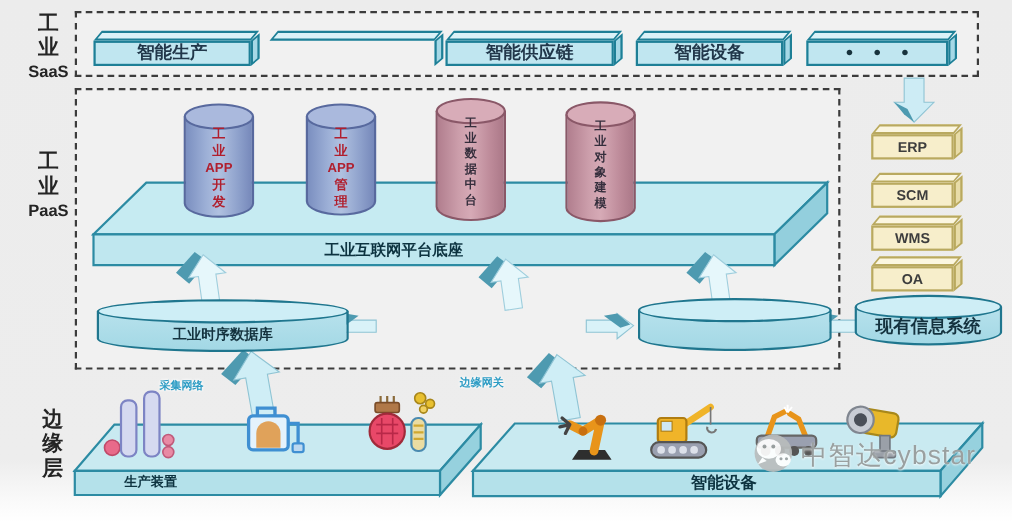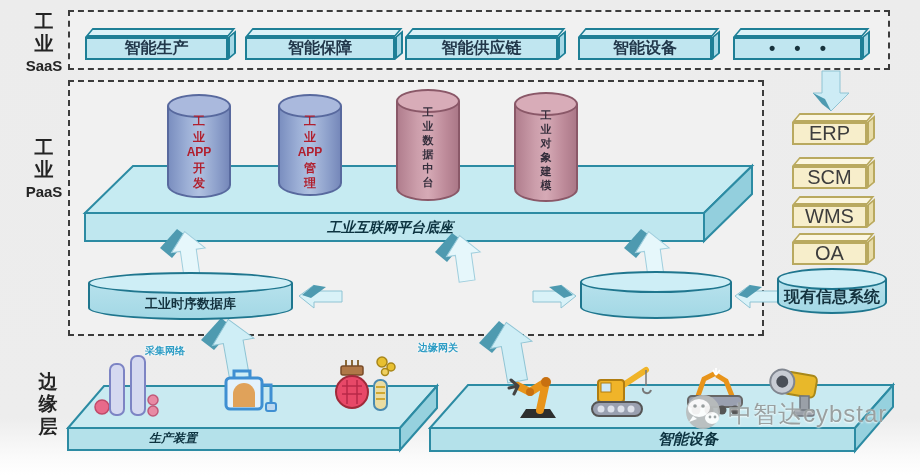--- a/index.html
+++ b/index.html
@@ -20,48 +20,48 @@
   .box3d .face{position:absolute;left:0;top:9px;width:100%;height:23px;box-sizing:border-box;
     display:flex;align-items:center;justify-content:center;font-size:16px;font-weight:bold;color:#21374a;}
   .box3d .topf{position:absolute;left:0;top:0;width:100%;height:9px;box-sizing:border-box;
     transform:skewX(-40deg);transform-origin:0 100%;}
   .box3d .sidef{position:absolute;left:100%;top:9px;width:8px;height:23px;box-sizing:border-box;
     transform:skewY(-40deg);transform-origin:0 0;}
   .cyanbox .face{background:#c0e6f0;border:2px solid #1e7f96;}
   .cyanbox .topf{background:#dbf2f8;border:2px solid #1e7f96;}
   .cyanbox .sidef{background:#a5d8e6;border:2px solid #1e7f96;}
   .dotsbox .face{font-size:18px;letter-spacing:7px;padding-left:7px;color:#17323c;}
-  .yellowbox .face{background:#f7eecb;border:2px solid #b9a95f;color:#3d3d3d;font-weight:normal;font-size:20px;}
+  .yellowbox .face{background:#f7eecb;border:2px solid #b9a95f;color:#3d3d3d;font-weight:bold;font-size:13px;}
   .yellowbox .topf{background:#fbf6e0;border:2px solid #b9a95f;}
   .yellowbox .sidef{background:#e8dca8;border:2px solid #b9a95f;}
   
   .cylv{position:absolute;width:64px;z-index:5;}
   .cylv .body{position:absolute;left:0;top:12px;width:100%;bottom:0;box-sizing:border-box;
     border-radius:0 0 32px 32px / 0 0 13px 13px;}
   .cylv .cap{position:absolute;left:0;top:0;width:100%;height:24px;border-radius:50%;box-sizing:border-box;}
   .cylv .clabel{position:absolute;left:0;top:20px;width:100%;text-align:center;white-space:pre-line;
     font-weight:bold;font-size:12px;line-height:1.3;z-index:2;}
   .cylv.blue .body{background:linear-gradient(90deg,#7b8fc0 0%,#9cafd6 30%,#b0c1e0 50%,#8da0cb 80%,#7688ba 100%);border:2px solid #58699e;}
   .cylv.blue .cap{background:#aab9dd;border:2px solid #58699e;}
   .cylv.blue .clabel{color:#b01f2e;}
   .cylv.pink .body{background:linear-gradient(90deg,#b17e8e 0%,#cc9eab 32%,#d6aab6 50%,#bd8a99 80%,#ab7888 100%);border:2px solid #8a5868;}
   .cylv.pink .cap{background:#d8acb8;border:2px solid #8a5868;}
   .cylv.pink .clabel{color:#352e3c;font-size:11px;line-height:1.28;top:16px;}
   
-  .cylh{position:absolute;z-index:5;}
+  .cylh{position:absolute;z-index:5;padding-left:24px;}
   .cylh .body{position:absolute;left:0;top:11px;width:100%;bottom:0;box-sizing:border-box;
     background:linear-gradient(180deg,#b6e1ec,#a3d8e5);border:2px solid #1f768e;
     border-radius:0 0 50% 50% / 0 0 12px 12px;}
   .cylh .cap{position:absolute;left:0;top:0;width:100%;height:22px;border-radius:50%;box-sizing:border-box;
     background:#ceeef6;border:2px solid #1f768e;}
   .cylh .dlabel{position:absolute;left:0;bottom:7px;width:100%;text-align:center;font-weight:bold;
     font-size:13px;color:#14323e;z-index:2;}
   .cylh.small .dlabel{font-size:16px;bottom:6px;}
   
-  .platlabel{position:absolute;text-align:center;font-weight:bold;color:#0d3340;z-index:4;font-size:14px;font-style:italic;}
+  .platlabel{position:absolute;text-align:left;font-weight:bold;color:#0d3340;z-index:4;font-size:14px;}
   .netlabel{position:absolute;font-weight:bold;font-size:10px;color:#2d9cc4;z-index:4;
     text-shadow:0 0 3px #fff,0 0 3px #fff;}
   
   .wm{position:absolute;left:728px;top:398px;font-size:24px;color:#9aa0a0;z-index:7;
     text-shadow:0 1px 2px rgba(255,255,255,.85);letter-spacing:1px;}
   svg.bg{position:absolute;left:0;top:0;z-index:2;}
   svg.fg{position:absolute;left:0;top:0;z-index:6;pointer-events:none;}
 </style>
 </head>
 <body>
@@ -209,21 +209,20 @@
   </div>
 
   <div class="box3d cyanbox" style="left:85px;top:28px;width:143px">
     <i class="topf"></i>
       <i class="sidef"></i>
     <span class="face">智能生产</span>
   </div>
   <div class="box3d cyanbox" style="left:245px;top:28px;width:150px">
     <i class="topf"></i>
       <i class="sidef"></i>
-    <span class="face">智能保障</span>
   </div>
   <div class="box3d cyanbox" style="left:405px;top:28px;width:153px">
     <i class="topf"></i>
       <i class="sidef"></i>
     <span class="face">智能供应链</span>
   </div>
   <div class="box3d cyanbox" style="left:578px;top:28px;width:134px">
     <i class="topf"></i>
       <i class="sidef"></i>
     <span class="face">智能设备</span>

